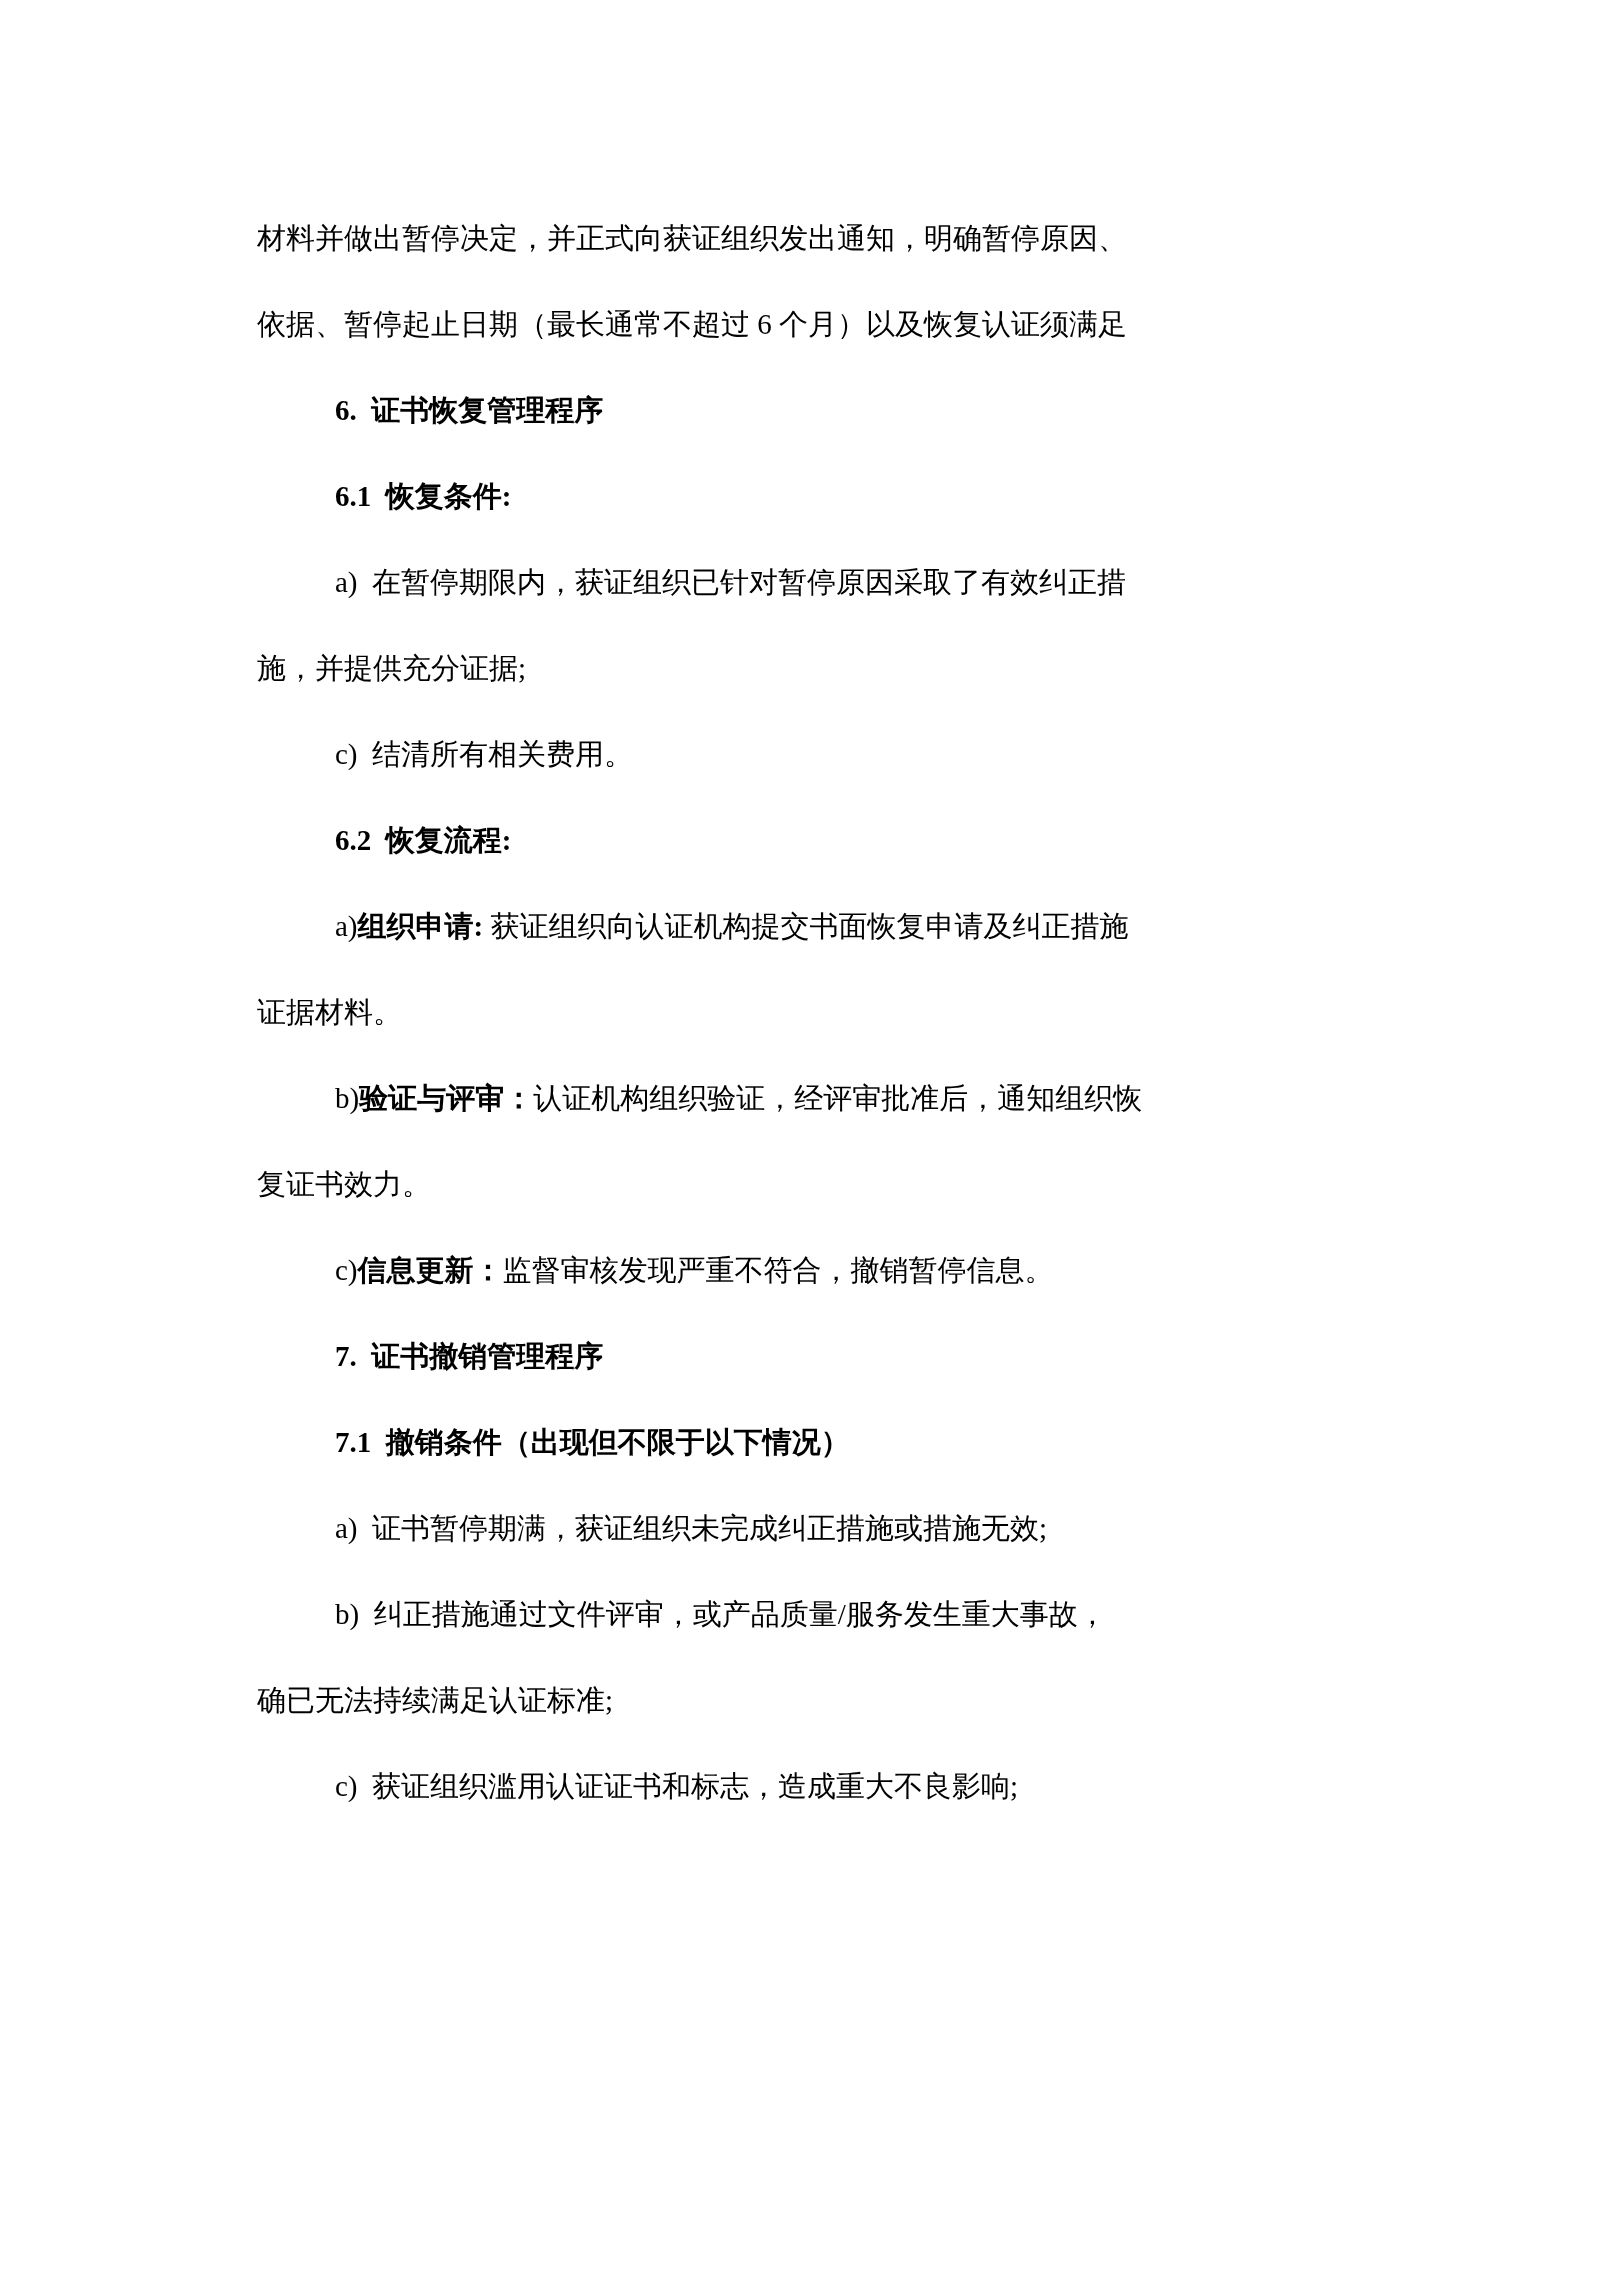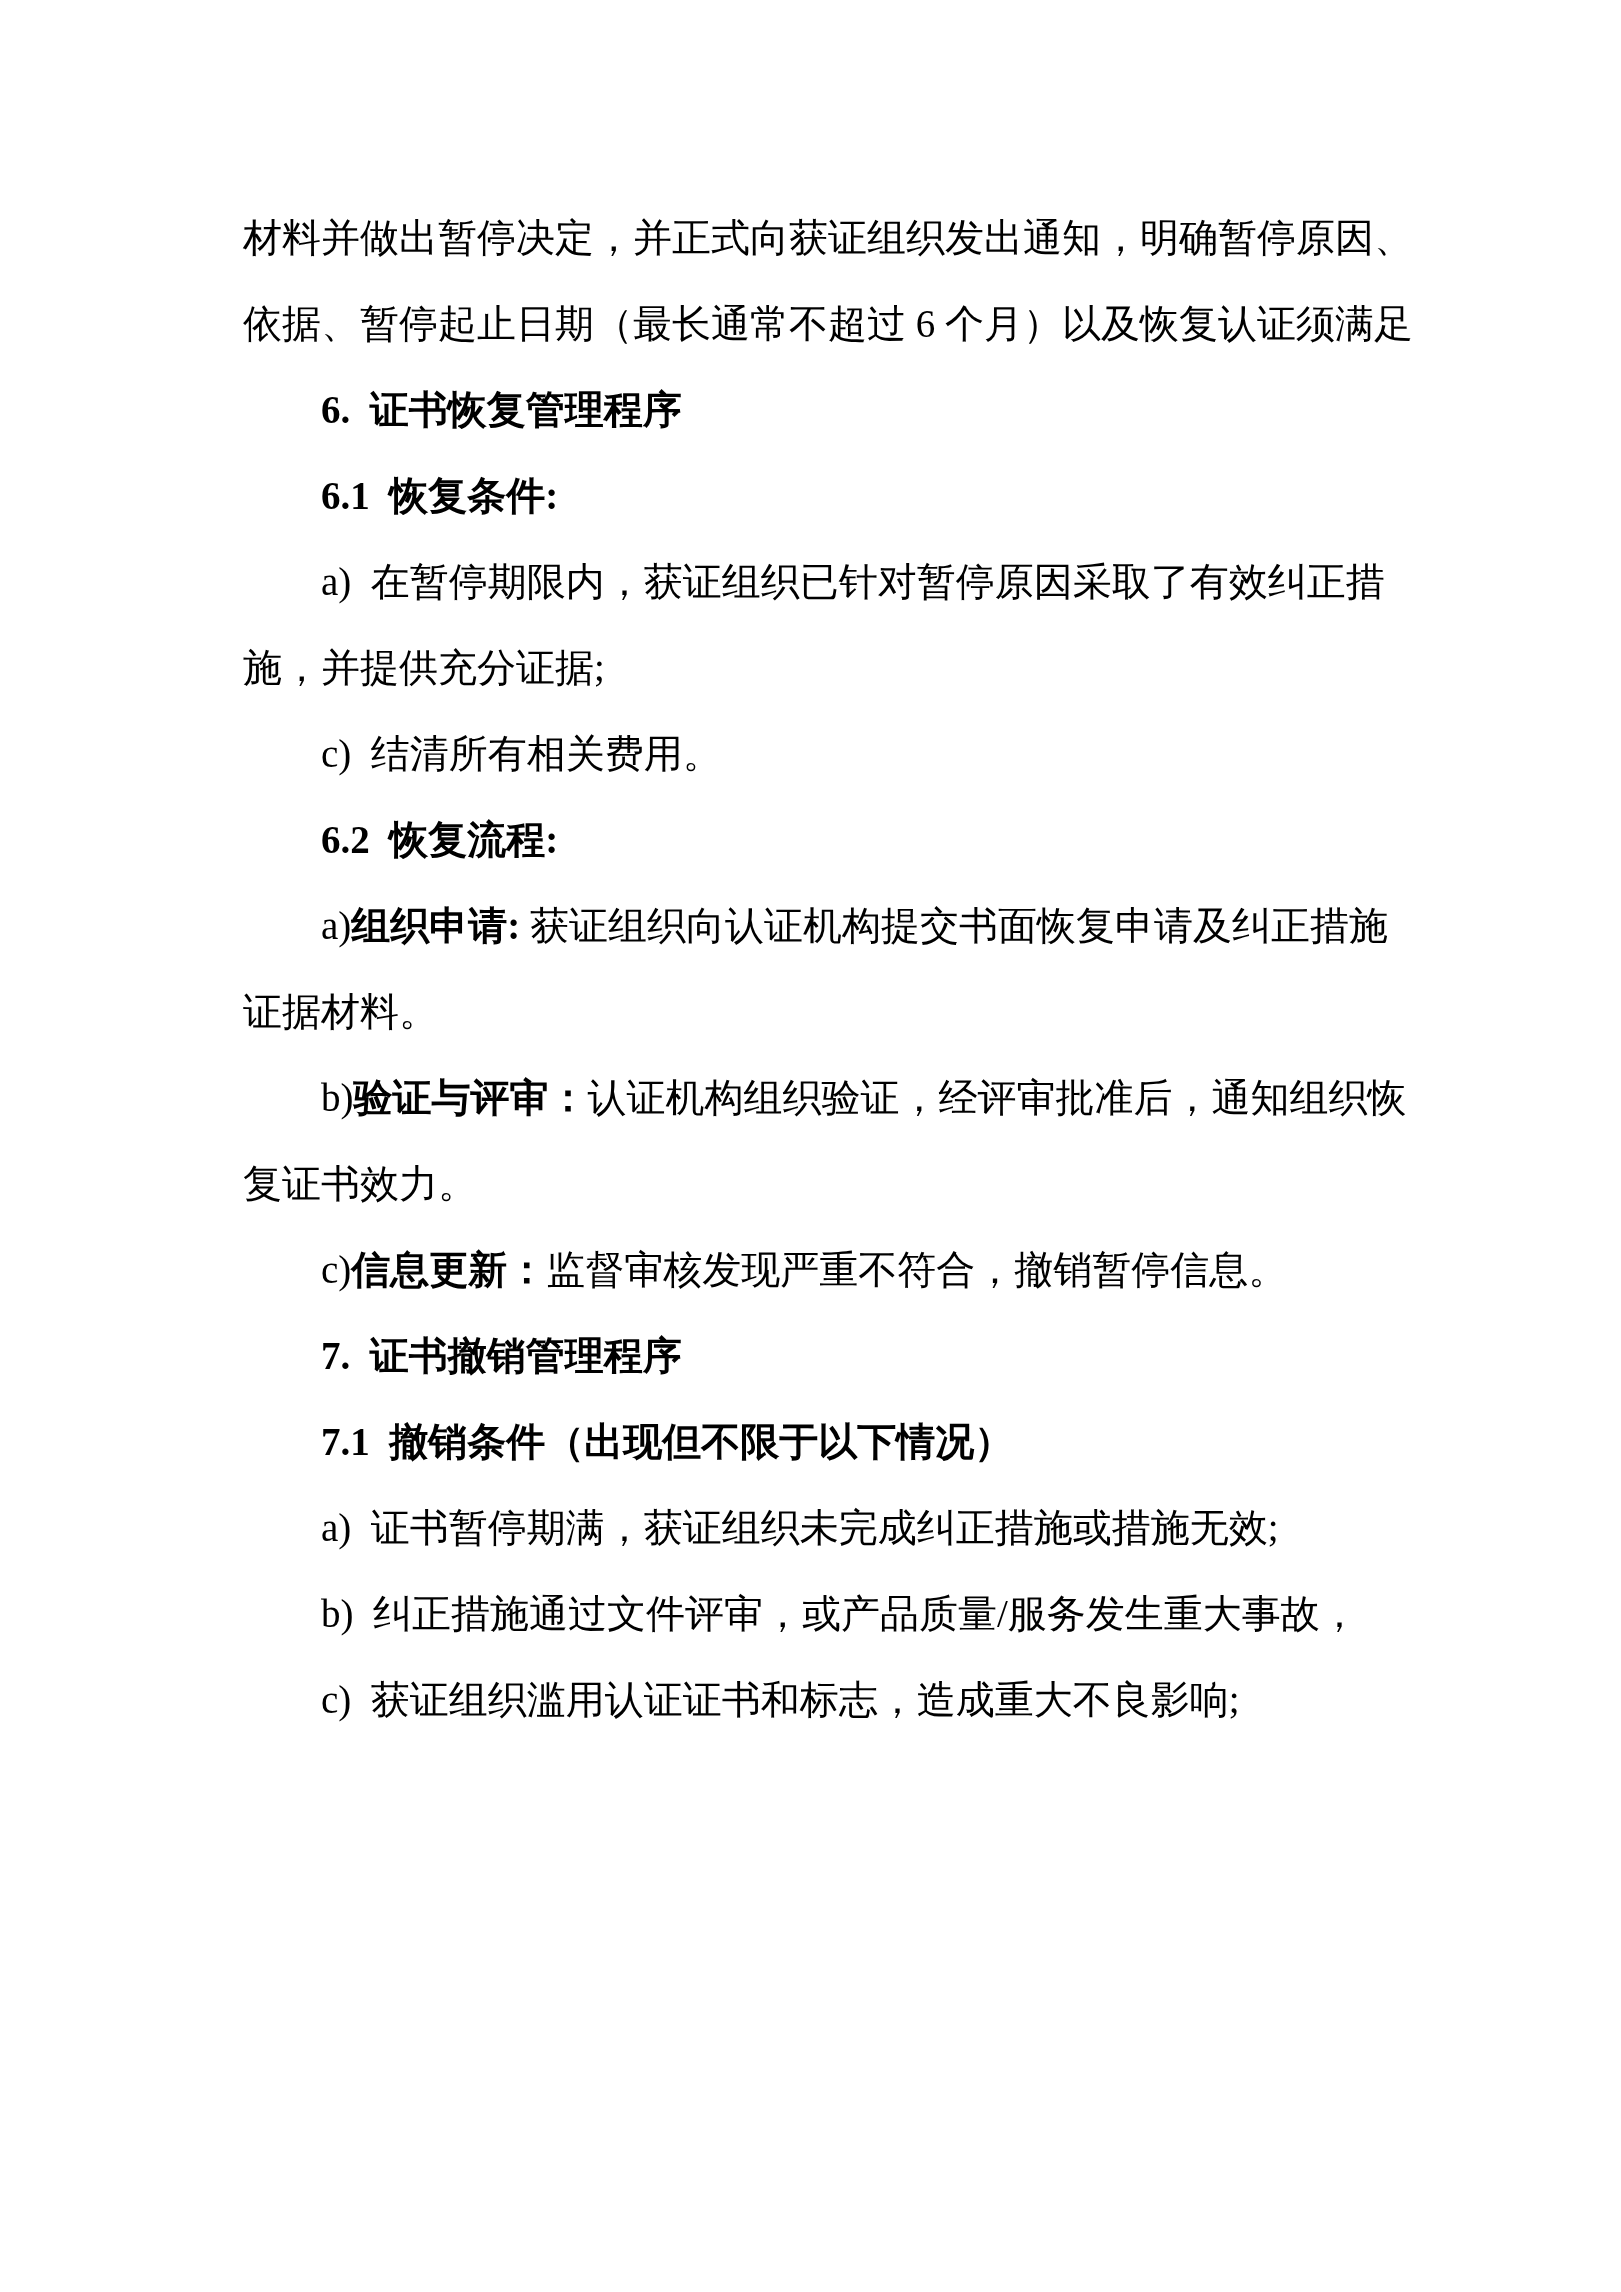--- a/index.html
+++ b/index.html
@@ -8,24 +8,24 @@
     width: 1621px;
     height: 2293px;
     background: #ffffff;
     color: #000000;
     font-family: "Liberation Serif", "DejaVu Serif", serif;
     overflow: hidden;
     margin: 0 auto;
   }
   .doc {
     position: absolute;
-    left: 243px;
+    left: 257px;
     top: 195px;
     width: 1142px;
-    font-size: 39px;
+    font-size: 29px;
     line-height: 86px;
   }
   .line {
     white-space: pre;
     height: 86px;
   }
   .ind { padding-left: 78px; }
   .b { font-weight: bold; }
 </style>
 </head>
@@ -53,17 +53,18 @@
     <div class="line ind"><span>b)</span><span class="b">验证与评审：</span><span>认证机构组织验证，经评审批准后，通知组织恢</span></div>
     <div class="line"><span>复证书效力。</span></div>
 
     <div class="line ind"><span>c)</span><span class="b">信息更新：</span><span>监督审核发现严重不符合，撤销暂停信息。</span></div>
 
     <div class="line ind b"><span>7.  证书撤销管理程序</span></div>
     <div class="line ind b"><span>7.1  撤销条件（出现但不限于以下情况）</span></div>
 
     <div class="line ind"><span>a)  证书暂停期满，获证组织未完成纠正措施或措施无效;</span></div>
     <div class="line ind"><span>b)  纠正措施通过文件评审，或产品质量/服务发生重大事故，</span></div>
+    <div class="line"><span>确已无法持续满足认证标准;</span></div>
     <div class="line ind"><span>c)  获证组织滥用认证证书和标志，造成重大不良影响;</span></div>
 
   </div>
 </div>
 
 
 </body></html>

